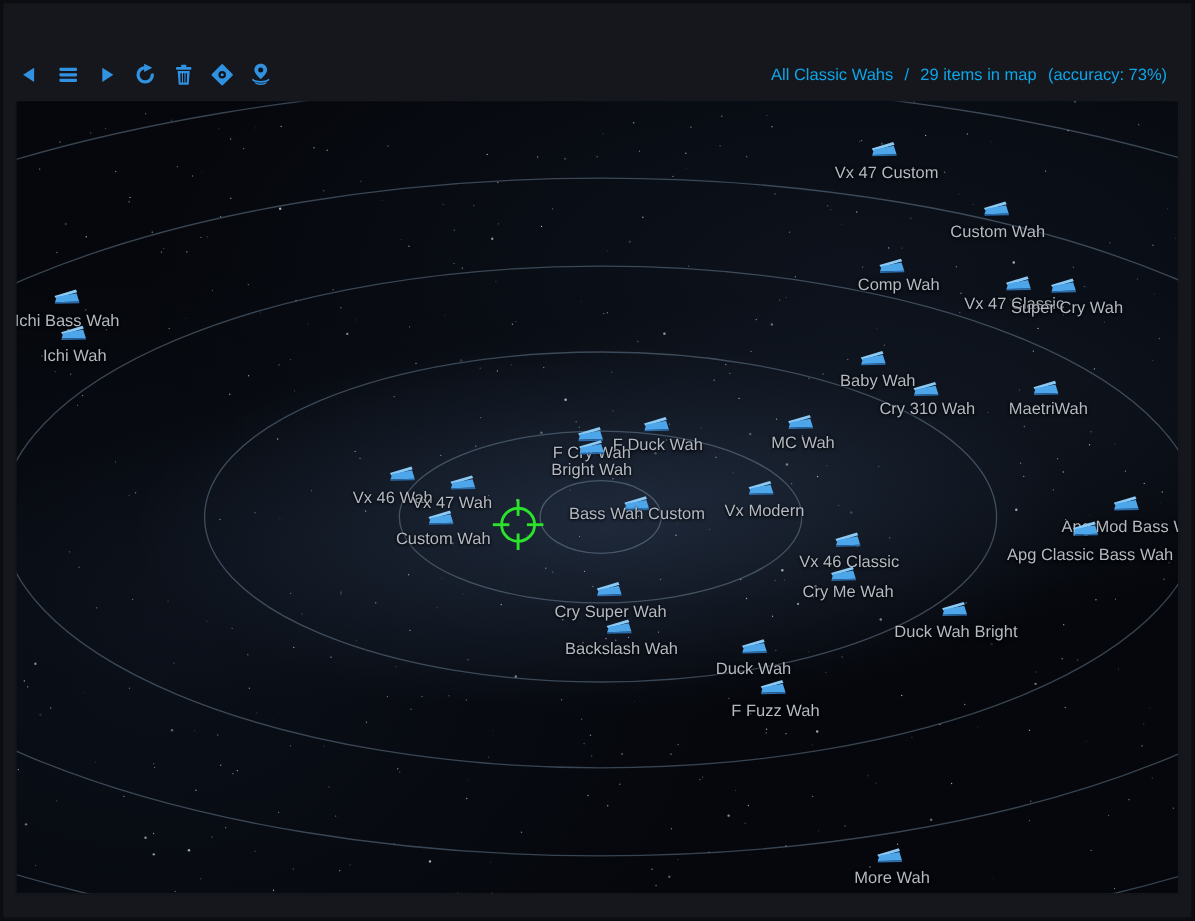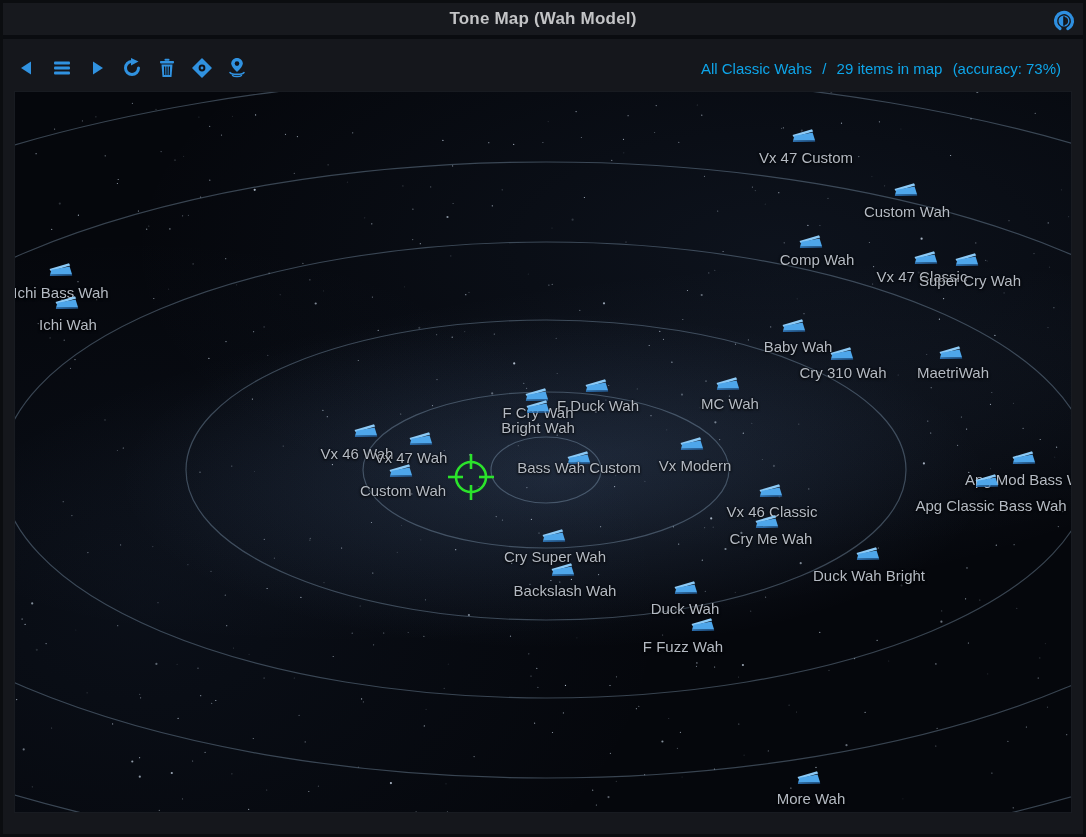--- a/index.html
+++ b/index.html
@@ -50,31 +50,20 @@
     color:#b4bac3;font-size:15px;white-space:nowrap;
     text-shadow:0 1px 3px rgba(0,0,0,.95), 0 0 2px rgba(0,0,0,.8);
   }
   .pedal{position:absolute;width:26px;height:16px;transform:translate(-50%,-50%);}
 </style>
 </head>
 <body>
 
 <div class="window">
 
-  <div class="titlebar">
-    <div class="title">Tone Map (Wah Model)</div>
-    <div class="knob-btn">
-      <svg width="24" height="24" viewBox="0 0 24 24">
-        <circle cx="12" cy="12" r="8.5" fill="none" stroke="#2e8fe0" stroke-width="3.2" stroke-dasharray="45 9" stroke-linecap="round" transform="rotate(118 12 12)"></circle>
-        <path d="M12,7 A5,5 0 0,0 12,17 Z" fill="#2e8fe0"></path>
-        <circle cx="12" cy="12" r="4.8" fill="none" stroke="#2e8fe0" stroke-width="1.4"></circle>
-        <line x1="12" y1="7.2" x2="12" y2="16.8" stroke="#10131a" stroke-width="1.6"></line>
-      </svg>
-    </div>
-  </div>
 
   <div class="content">
 
     <div class="toolbar">
       <div class="tool-group">
         <div class="tool-btn">
           <svg width="16" height="16" viewBox="0 0 16 16">
               <polygon points="12,1.5 12,14.5 2,8" fill="#3092e0"></polygon>
             </svg>
         </div>
@@ -793,21 +782,21 @@
   <polygon points="2,13.8 24,13.2 24.2,14.6 1.9,15.1" fill="#2a6cac"></polygon>
 </svg></div>
             <div class="map-label" style="left: 670px; top: 516px;">Duck Wah</div>
           </div>
           <div>
             <div class="pedal" style="left: 688px; top: 532px;"><svg width="26" height="16" viewBox="0 0 26 16">
   <polygon points="1.5,8 21,2.2 22.2,4.6 2.8,10.2" fill="#8ccaf6"></polygon>
   <polygon points="3.5,8.8 21.6,5.6 24,13.2 2,13.8" fill="#4ea6ea"></polygon>
   <polygon points="2,13.8 24,13.2 24.2,14.6 1.9,15.1" fill="#2a6cac"></polygon>
 </svg></div>
-            <div class="map-label" style="left: 668px; top: 554px;">F Fuzz Wah</div>
+            <div class="map-label" style="left: 690px; top: 554px;">F Fuzz Wah</div>
           </div>
           <div>
             <div class="pedal" style="left: 794px; top: 685px;"><svg width="26" height="16" viewBox="0 0 26 16">
   <polygon points="1.5,8 21,2.2 22.2,4.6 2.8,10.2" fill="#8ccaf6"></polygon>
   <polygon points="3.5,8.8 21.6,5.6 24,13.2 2,13.8" fill="#4ea6ea"></polygon>
   <polygon points="2,13.8 24,13.2 24.2,14.6 1.9,15.1" fill="#2a6cac"></polygon>
 </svg></div>
             <div class="map-label" style="left: 796px; top: 706px;">More Wah</div>
           </div>
         </div>

